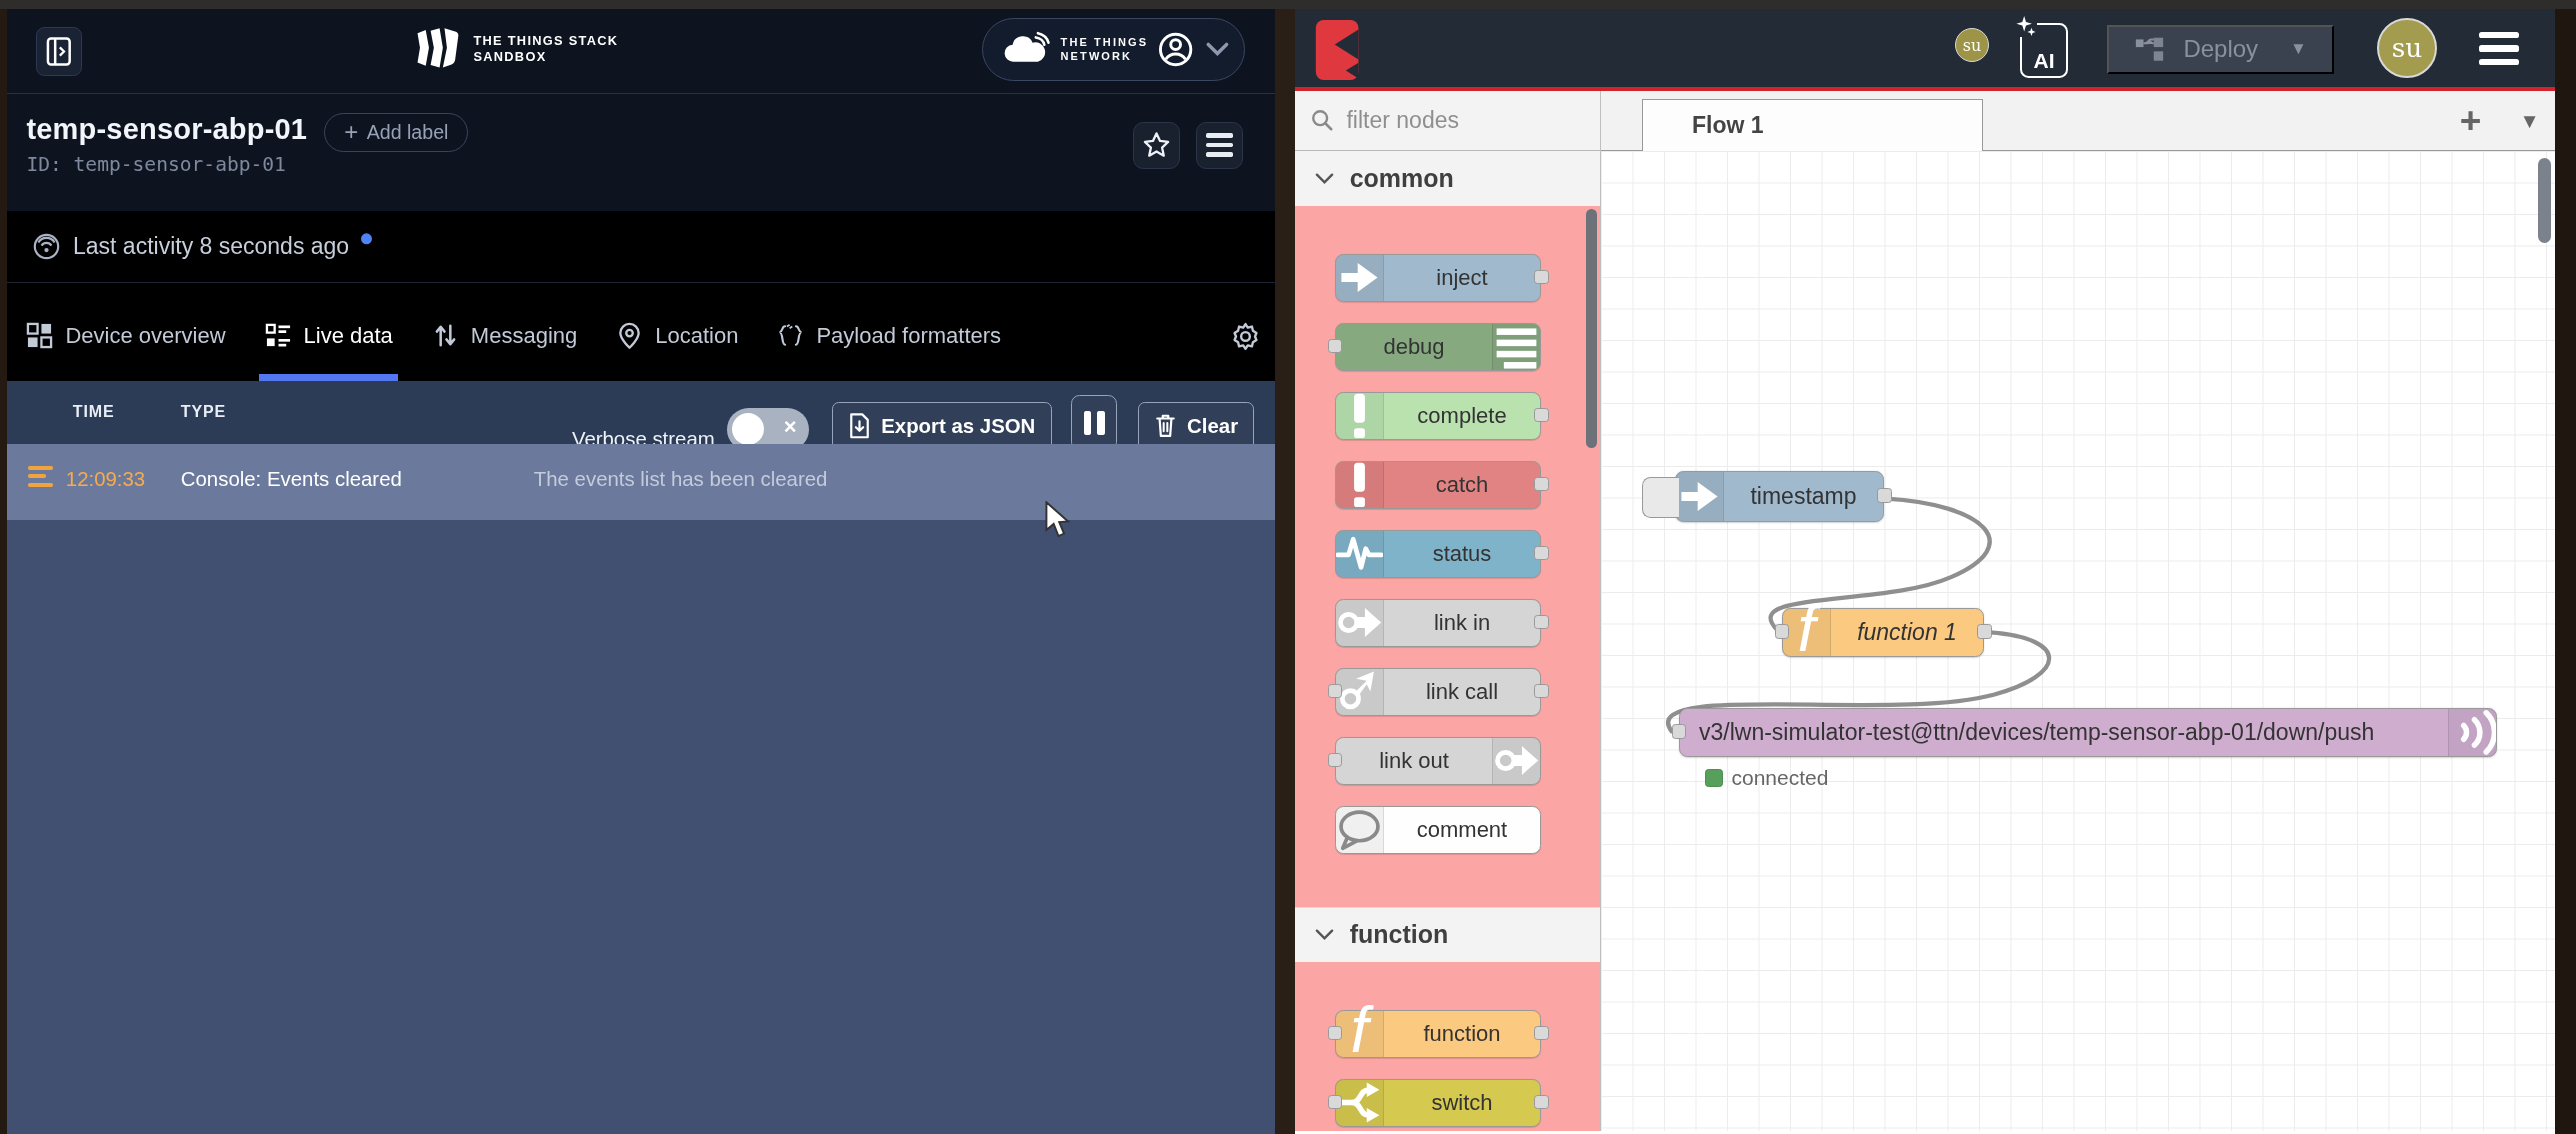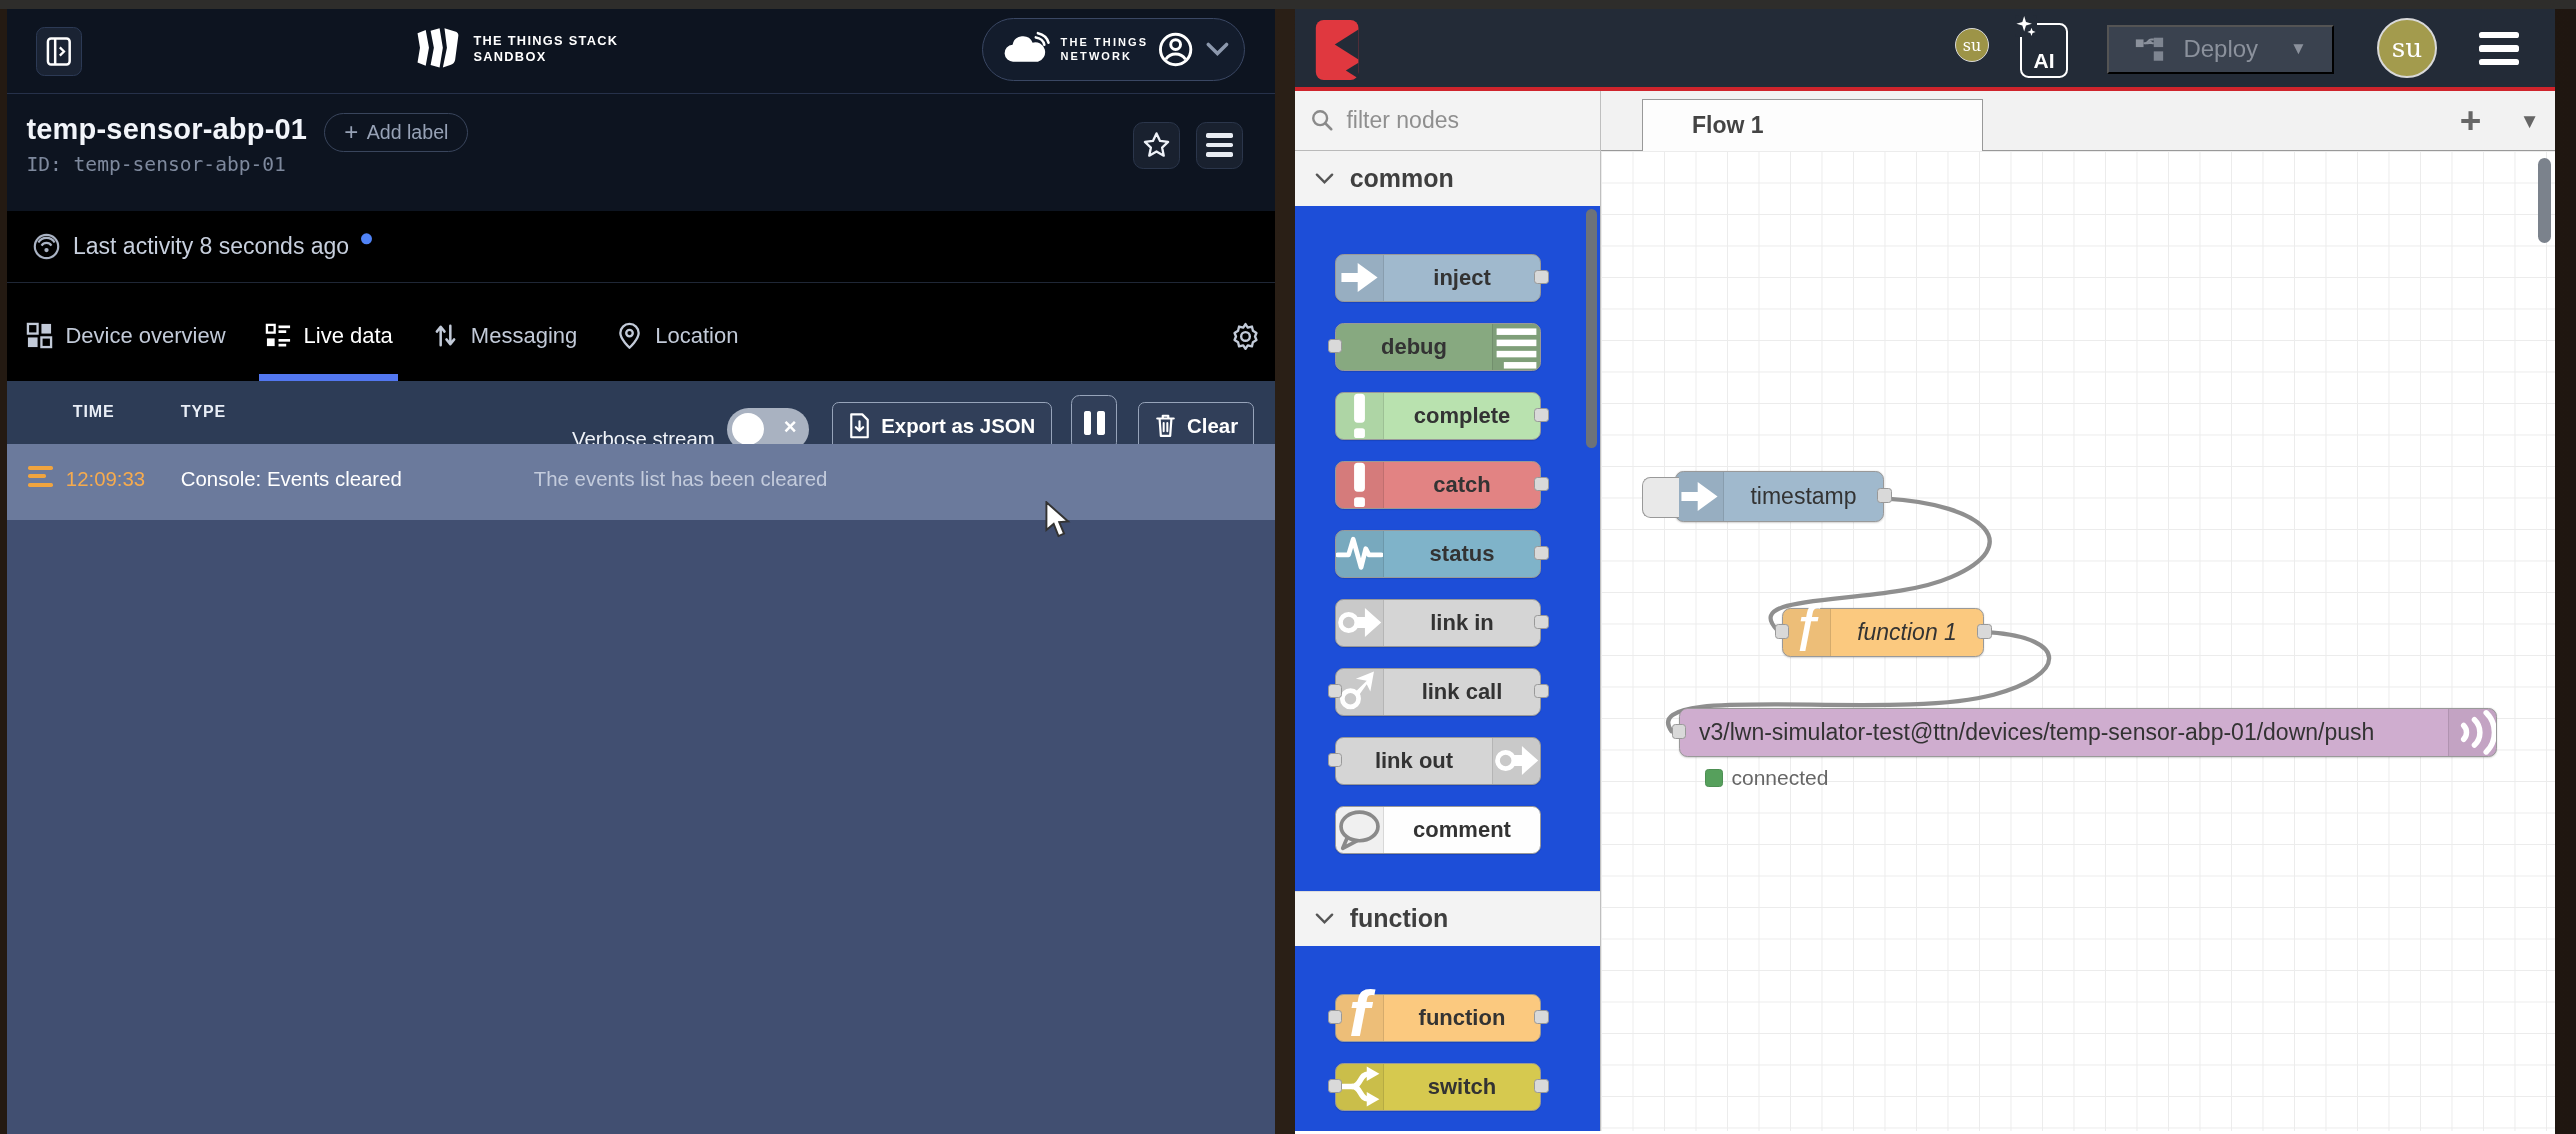--- a/index.html
+++ b/index.html
@@ -97,21 +97,21 @@
 
   .nr-main{position:relative;display:flex;height:1040px;}
   .nr-palette{position:relative;width:306px;background:#f3f3f3;border-right:0.9px solid #bfbfbf;flex:none;overflow:hidden;}
   .nr-filter{height:60px;border-bottom:0.9px solid #b9b9b9;display:flex;align-items:center;padding-left:15.3px;background:#f3f3f3;}
   .nr-filter .icon{width:24px;height:24px;color:#8a8a8a;margin-right:10.2px;}
   .nr-filter input{border:none;outline:none;background:transparent;font-size:23px;color:#777;width:204px;}
   .nr-filter input::placeholder{color:#8f8f8f;}
   .nr-section-header{height:55px;display:flex;align-items:center;gap:15.3px;padding-left:20.4px;background:#f3f3f3;}
   .nr-section-header .icon{width:19px;height:19px;color:#555;}
   .nr-section-header span{font-size:25px;font-weight:700;color:#3f3f3f;}
-  .nr-section-body{background:#1d4ed8;padding:48px 0 16px 0;font-weight:bold;}
+  .nr-section-body{background:#fca5a5;padding:48px 0 32px 0;}
   .nr-section + .nr-section .nr-section-header{border-top:0.9px solid #ddd;}
   .pal-node{position:relative;width:206px;height:48px;margin:0 0 21px 40px;border:1.7px solid #999;border-radius:8.5px;
     display:flex;box-shadow:0 0.9px 0.9px rgba(0,0,0,0.12);}
   .pal-node .nlabel{flex:1;display:flex;align-items:center;justify-content:center;font-size:22px;color:#333;}
   .nicon{width:48px;flex:none;background:rgba(0,0,0,0.055);display:flex;align-items:center;justify-content:center;color:#fff;}
   .nicon.left{border-right:0.9px solid rgba(0,0,0,0.1);border-radius:6.8px 0 0 6.8px;}
   .nicon.right{border-left:0.9px solid rgba(0,0,0,0.1);border-radius:0 6.8px 6.8px 0;}
   .port{position:absolute;width:14.5px;height:14.5px;background:#d9d9d9;border:1.7px solid #999;border-radius:3.4px;top:50%;margin-top:-7.7px;}
   .port.pl{left:-8.5px;} .port.pr{right:-8.5px;}
   .pal-scrollbar{position:absolute;right:2.6px;top:118px;width:11px;height:239px;border-radius:6px;background:#6d7279;}
@@ -270,20 +270,29 @@
         <span>Messaging</span>
       </div>
       <div class="tts-tab">
         <span class="icon" style="width: 27px; height: 27px;">
             <svg viewBox="0 0 28 28">
               <path d="M14 2 a9.5 9.5 0 0 1 9.5 9.5 C23.5 18 14 26.5 14 26.5 S4.5 18 4.5 11.5 A9.5 9.5 0 0 1 14 2 Z" fill="none" stroke="currentColor" stroke-width="2.4"></path>
               <circle cx="14" cy="11.5" r="3.4" fill="none" stroke="currentColor" stroke-width="2.4"></circle>
             </svg>
           </span>
         <span>Location</span>
+      </div>
+      <div class="tts-tab">
+        <span class="icon" style="width: 27px; height: 27px;">
+            <svg viewBox="0 0 30 28">
+              <path d="M9 3 C5 3 7 9 3 10 C7 11 5 25 9 25 M21 3 C25 3 23 9 27 10 C23 11 25 25 21 25" fill="none" stroke="currentColor" stroke-width="2.4" stroke-linecap="round" transform="translate(0,0) scale(1,0.93) translate(0,1)"></path>
+              <path d="M11 4 l3 -2 M14 6 l3 -2" stroke="currentColor" stroke-width="2"></path>
+            </svg>
+          </span>
+        <span>Payload formatters</span>
       </div>
       <span class="icon tts-gear">
           <svg viewBox="0 0 30 30">
             <path d="M15 2 l2.2 3.4 4 -1 1 4 3.4 2.2 -1.4 3.4 1.4 3.4 -3.4 2.2 -1 4 -4 -1 -2.2 3.4 -2.2 -3.4 -4 1 -1 -4 -3.4 -2.2 1.4 -3.4 -1.4 -3.4 3.4 -2.2 1 -4 4 1 z" fill="none" stroke="currentColor" stroke-width="2.3" stroke-linejoin="round"></path>
             <circle cx="15" cy="14" r="4.2" fill="none" stroke="currentColor" stroke-width="2.3"></circle>
           </svg>
         </span>
     </nav>
 
     <div class="tts-tablehead">

